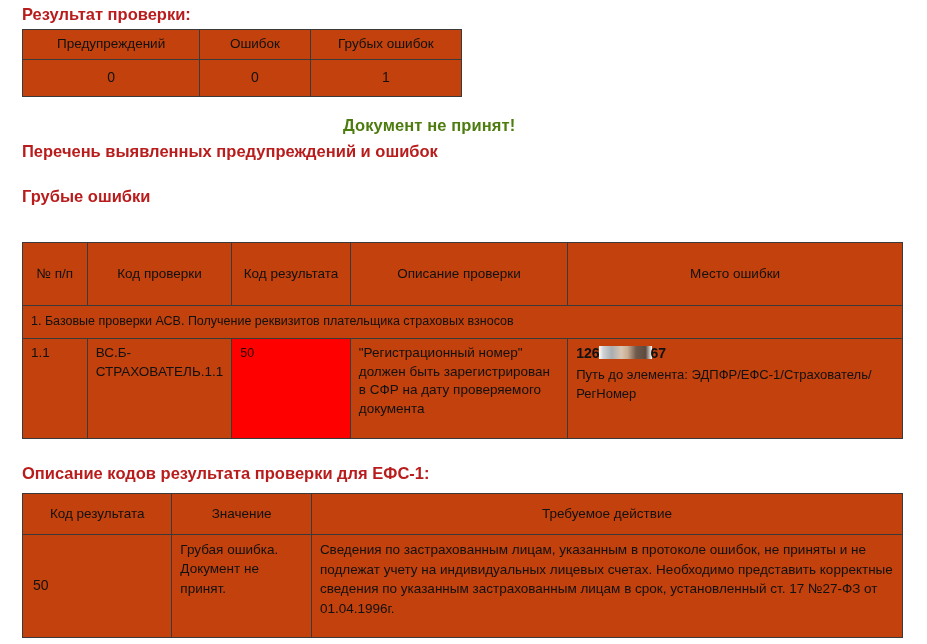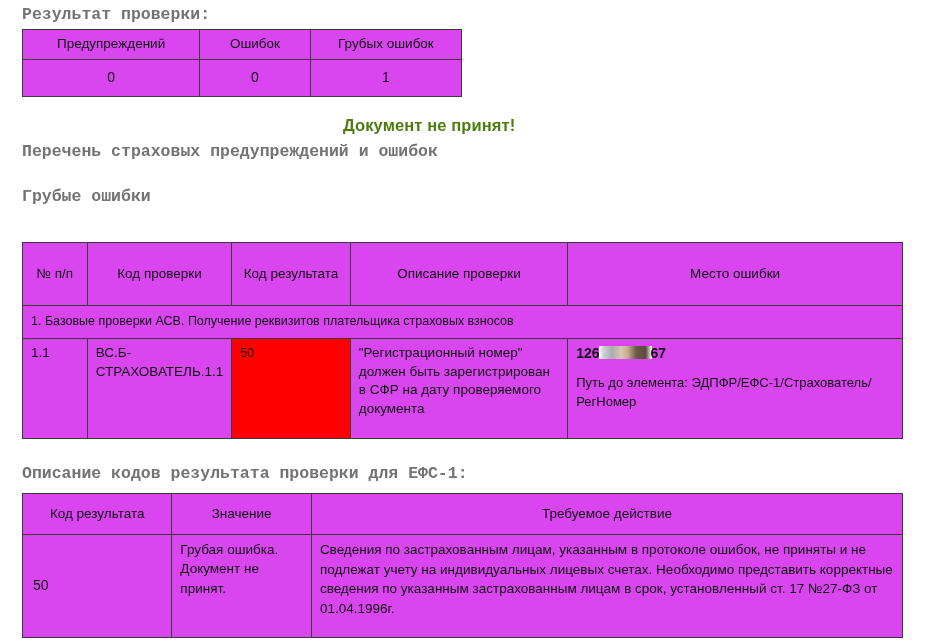--- a/index.html
+++ b/index.html
@@ -14,23 +14,22 @@
     color: #000000;
     overflow: hidden;
     position: relative;
   }
   .page { position: relative; width: 927px; height: 644px; }
 
   
   .h-bold {
     position: absolute;
     font-weight: bold;
-    color: #737373;
+    color: #b91c1c;
     white-space: nowrap;
-    font-family: Liberation Mono, monospace;
   }
   #result-heading { left: 22px; top: 5px;  font-size: 16.5px; }
   #list-heading   { left: 22px; top: 142px; font-size: 16.5px; }
   #gross-heading  { left: 22px; top: 187px; font-size: 16.5px; }
   #codes-heading  { left: 22px; top: 464px; font-size: 16.5px; }
 
   #rejected-banner {
     position: absolute;
     left: 343px;
     top: 116px;
@@ -38,21 +37,21 @@
     font-weight: bold;
     color: #4d7c0f;
     white-space: nowrap;
     letter-spacing: .1px;
   }
 
   
   table {
     position: absolute;
     border-collapse: collapse;
-    background: #d946ef;
+    background: #c2410c;
     font-size: 13.5px;
     color: #111111;
   }
   table td, table th {
     border: 1.3px solid #3a3a3a;
     font-weight: normal;
     vertical-align: top;
     padding: 5px 8px;
     line-height: 1.38;
   }
@@ -89,21 +88,21 @@
   #errors-table td.result-cell {
     background: #ff0000;
     color: #2e0000;
     font-size: 12.5px;
     padding-top: 6px;
   }
   .regnum {
     font-weight: bold;
     font-size: 14px;
     display: block;
-    margin-bottom: 11px;
+    margin-bottom: 3px;
     white-space: nowrap;
   }
   .redaction {
     display: inline-block;
     width: 53px;
     height: 13px;
     vertical-align: -1px;
     margin: 0 -1px;
     background: linear-gradient(to right,
        #ffffff 0%,   #cfd2d4 8%,  #a9aeb2 24%,
@@ -151,21 +150,21 @@
       <tr class="values">
         <td>0</td>
         <td>0</td>
         <td>1</td>
       </tr>
     </tbody>
   </table>
 
   <div id="rejected-banner">Документ не принят!</div>
 
-  <div class="h-bold" id="list-heading">Перечень страховых предупреждений и ошибок</div>
+  <div class="h-bold" id="list-heading">Перечень выявленных предупреждений и ошибок</div>
   <div class="h-bold" id="gross-heading">Грубые ошибки</div>
 
   <table id="errors-table">
     <thead>
       <tr>
         <th class="col-num">№ п/п</th>
         <th class="col-code">Код проверки</th>
         <th class="col-res">Код результата</th>
         <th class="col-desc">Описание проверки</th>
         <th class="col-place">Место ошибки</th>

